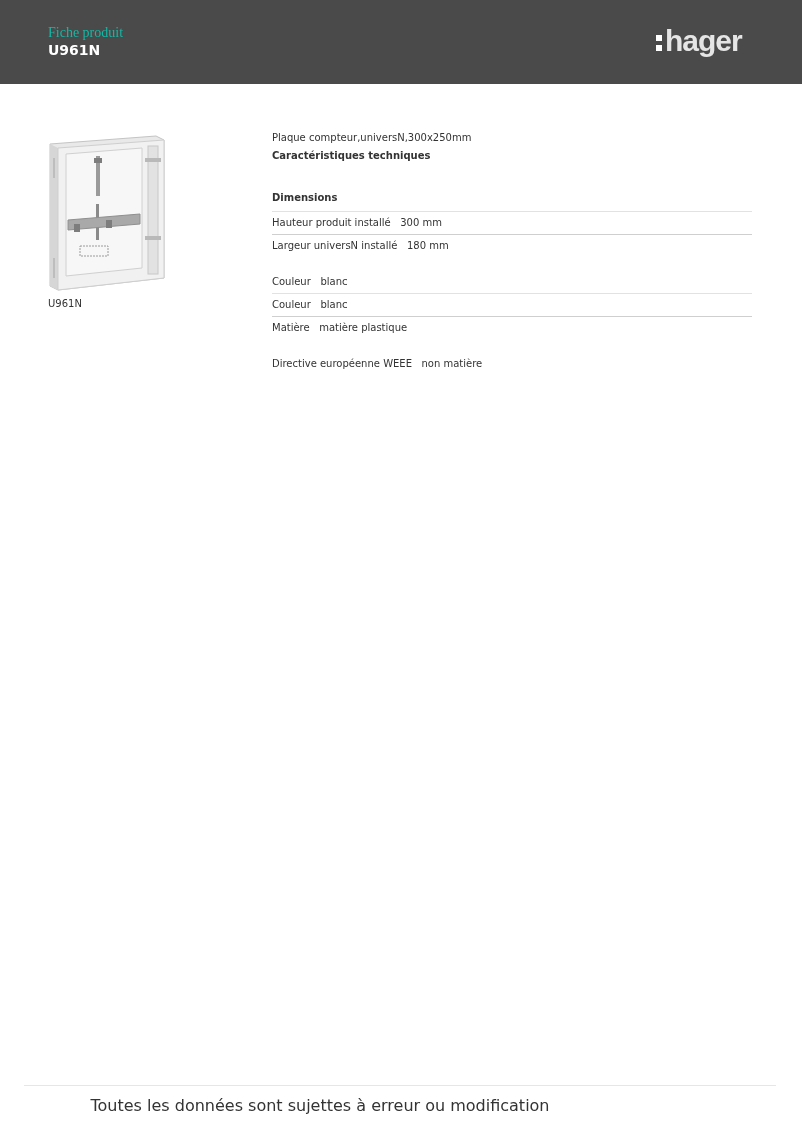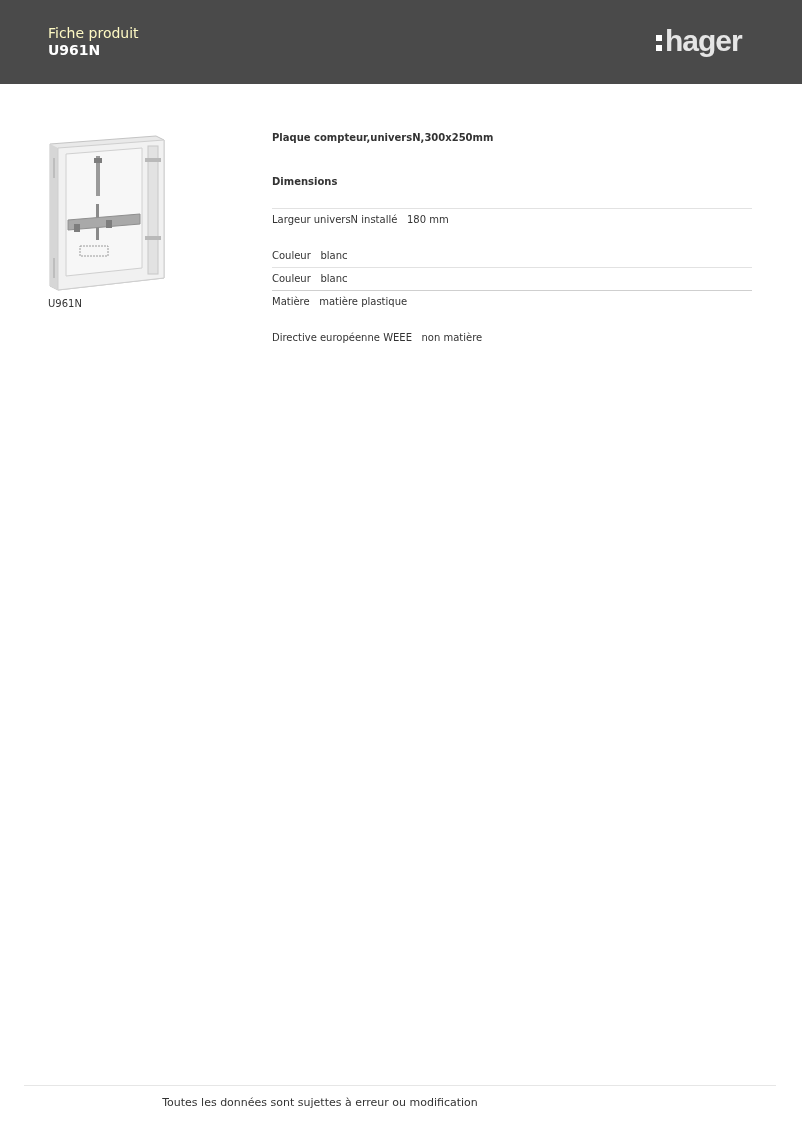--- a/index.html
+++ b/index.html
@@ -1,38 +1,38 @@
 <!DOCTYPE html>
 <html><head>
 <meta charset="utf-8">
 <style>
   html, body { margin: 0; padding: 0; }
   body { width: 802px; height: 1134px; background: #ffffff; position: relative; font-family: "DejaVu Sans", sans-serif; color: #333; overflow: hidden; }
   .header { position: absolute; left: 0; top: 0; width: 802px; height: 84px; background: #4a4a4a; }
-  .header .kicker { position: absolute; left: 48px; top: 25px; font-size: 14px; color: #fef9c3; }
+  .header .kicker { position: absolute; left: 48px; top: 25px; font-size: 14px; color: #14b8a6; font-family: Liberation Serif, serif; }
   .header .code { position: absolute; left: 48px; top: 42px; font-size: 14px; font-weight: bold; color: #ffffff; }
   .logo { position: absolute; left: 656px; top: 24px; font-family: "Liberation Sans", sans-serif; font-weight: bold; font-size: 30px; color: #e5e5e5; letter-spacing: -1px; line-height: 34px; }
   .logo .colon { display: inline-block; width: 6px; height: 20px; position: relative; top: 2px; margin-right: 3px; }
   .logo .colon::before, .logo .colon::after { content: ""; position: absolute; left: 0; width: 6px; height: 6px; background: #fff; }
   .logo .colon::before { top: 2px; } .logo .colon::after { top: 12px; }
 
   .product-image { position: absolute; left: 44px; top: 128px; width: 124px; height: 166px; }
   .img-caption { position: absolute; left: 48px; top: 298px; font-size: 10px; color: #333; }
 
   .content { position: absolute; left: 272px; top: 132px; width: 480px; }
-  .title { font-size: 10px; font-weight: bold; height: 14px; margin-bottom: 30px; }
+  .title { font-size: 10px; font-weight: normal; height: 14px; margin-bottom: 4px; }
   .section-main { font-size: 10px; font-weight: bold; height: 14px; margin-bottom: 28px; }
-  .group-title { font-size: 10px; font-weight: bold; height: 14px; padding-bottom: 18px; border-bottom: 1px solid #e2e2e2; }
+  .group-title { font-size: 10px; font-weight: bold; height: 14px; padding-bottom: 5px; border-bottom: 1px solid #e2e2e2; }
   .row { font-size: 10px; height: 22px; line-height: 22px; border-bottom: 1px solid #e2e2e2; white-space: pre; }
   .row.last { border-bottom: none; }
   .row.dark { border-bottom-color: #cfcfcf; }
   .gap { height: 14px; }
 
   .footer-line { position: absolute; left: 24px; top: 1085px; width: 752px; height: 1px; background: #e6e6e6; }
-  .footer { position: absolute; left: 0; top: 1096px; width: 640px; text-align: center; font-size: 11px; color: #333; }
+  .footer { position: absolute; left: 0; top: 1096px; width: 640px; text-align: center; font-size: 16px; color: #333; }
 </style>
 </head>
 <body>
 
 <div class="header">
   <div class="kicker">Fiche produit</div>
   <div class="code">U961N</div>
   <div class="logo"><span class="colon"></span><span>hager</span></div>
 </div>
 
@@ -60,23 +60,25 @@
     <rect x="36" y="118" width="28" height="10" fill="none" stroke="#9a9a9a" stroke-dasharray="2,1"></rect>
 
     <rect x="9" y="30" width="2" height="20" fill="#bdbdbd"></rect>
     <rect x="9" y="130" width="2" height="20" fill="#bdbdbd"></rect>
   </svg>
 </div>
 <div class="img-caption">U961N</div>
 
 <div class="content">
   <div class="title">Plaque compteur,universN,300x250mm</div>
+  <div class="section-main">Caractéristiques techniques</div>
 
   <div>
     <div class="group-title">Dimensions</div>
+    <div class="row dark"><span>Hauteur produit installé</span>   <span>300 mm</span></div>
     <div class="row last"><span>Largeur universN installé</span>   <span>180 mm</span></div>
   </div>
   <div class="gap"></div>
 
   <div>
     <div class="row"><span>Couleur</span>   <span>blanc</span></div>
     <div class="row dark"><span>Couleur</span>   <span>blanc</span></div>
     <div class="row last"><span>Matière</span>   <span>matière plastique</span></div>
   </div>
   <div class="gap"></div>

